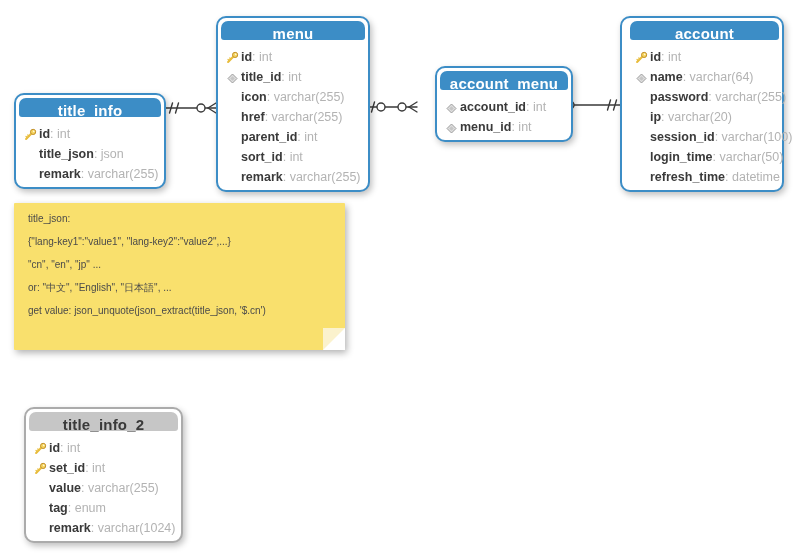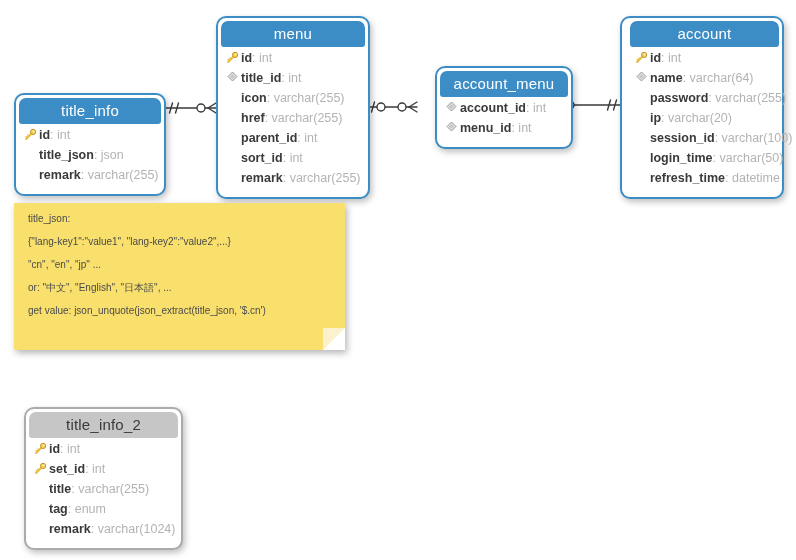--- a/index.html
+++ b/index.html
@@ -5,27 +5,27 @@
   html,body{margin:0;padding:0;background:#ffffff;font-family:"Liberation Sans",sans-serif;}
   .canvas{position:relative;overflow:hidden;background:#ffffff;}
 
   .table-box{
     position:absolute;background:#ffffff;box-sizing:border-box;
     border:2px solid var(--c-blue);border-radius:10px;padding:3px;
     box-shadow:2px 3px 6px rgba(0,0,0,.25);
   }
   .table-box.grey{border-color:var(--c-grey-border);}
   .table-header{
-    height:26px;line-height:26px;text-align:center;font-weight:normal;
+    height:19px;line-height:26px;text-align:center;font-weight:bold;
     font-size:15px;color:var(--c-blue-text);background:var(--c-blue);
     border-radius:7px 7px 3px 3px;letter-spacing:.2px;
   }
   .table-box.grey .table-header{background:var(--c-grey);color:var(--c-grey-text);}
   .table-body{padding:4px 2px 3px 2px;}
-  .field-row{display:flex;align-items:flex-start;height:20px;font-size:12.5px;white-space:nowrap;}
+  .field-row{display:flex;align-items:flex-end;height:20px;font-size:12.5px;white-space:nowrap;}
   .field-icon{width:18px;min-width:18px;display:flex;justify-content:center;align-items:center;}
   .field-name{font-weight:bold;color:var(--c-name);}
   .field-type{color:var(--c-type);}
   .field-type::before{content:": ";white-space:pre;}
 
   .note{
     position:absolute;background:var(--c-note);box-sizing:border-box;
     color:var(--c-note-text);font-size:10px;padding:9px 14px;
     box-shadow:2px 3px 7px rgba(0,0,0,.3);border-radius:1px;
   }
@@ -268,21 +268,21 @@
               <circle cx="9.1" cy="3.9" r="2.6" fill="#f5d45e" stroke="#c3922c" stroke-width="1"></circle>
               <circle cx="9.7" cy="3.3" r="0.85" fill="#fdf6d8"></circle>
             </svg>
           </span>
     <span class="field-name">set_id</span>
     <span class="field-type">int</span>
   </div>
 
   <div class="field-row">
     <span class="field-icon"></span>
-    <span class="field-name">title</span>
+    <span class="field-name">value</span>
     <span class="field-type">varchar(255)</span>
   </div>
 
   <div class="field-row">
     <span class="field-icon"></span>
     <span class="field-name">tag</span>
     <span class="field-type">enum</span>
   </div>
 
   <div class="field-row">

